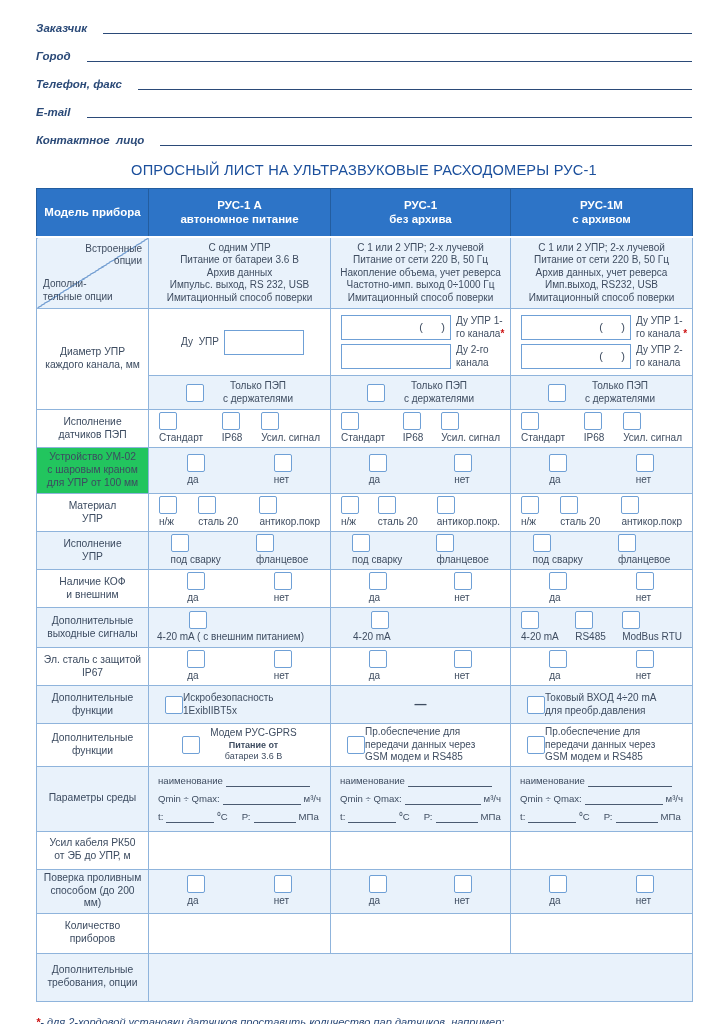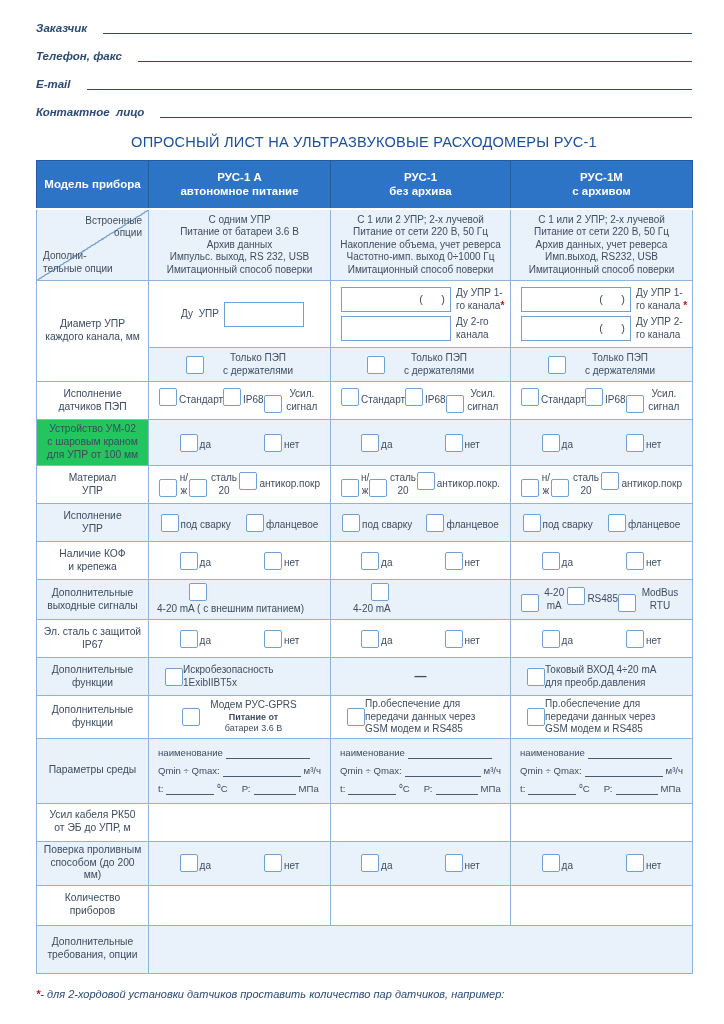--- a/index.html
+++ b/index.html
@@ -42,21 +42,21 @@
     background-color:#e9f2fb !important;
   }
   .corner .top { position:absolute; top:5px; right:6px; text-align:right; }
   .corner .bot { position:absolute; bottom:5px; left:6px; text-align:left; }
 
   
   .cb {
     width:18px; height:18px; border:1.5px solid #6fa0d6; border-radius:2px;
     background:#fff; display:inline-block; box-sizing:border-box; flex:none;
   }
-  .cbv { display:inline-flex; align-items:flex-end; gap:2px; }
+  .cbv { display:inline-flex; flex-direction:column; align-items:flex-start; gap:2px; }
   .grp2 { display:flex; justify-content:space-around; align-items:flex-start; }
   .grp3 { display:flex; justify-content:space-between; align-items:flex-start; padding:0 6px; }
 
   
   .pre { white-space:pre; }
   .dubox { width:80px; height:25px; border:1px solid #6fa0d6; background:#fff; display:inline-block; box-sizing:border-box; }
   .pbox {
     width:110px; height:25px; border:1px solid #6fa0d6; background:#fff;
     display:inline-flex; align-items:center; justify-content:flex-end;
     padding-right:5px; box-sizing:border-box; white-space:pre; font-size:11px; flex:none;
@@ -88,20 +88,24 @@
   .foot { margin-top:14px; font-style:italic; color:#2b4a78; font-size:11px; }
 </style>
 </head>
 <body>
 
 <div class="page">
 
   <div class="contact">
     <div class="crow">
       <span class="clabel">Заказчик</span>
+      <span class="cline"></span>
+    </div>
+    <div class="crow">
+      <span class="clabel">Город</span>
       <span class="cline"></span>
     </div>
     <div class="crow">
       <span class="clabel">Телефон, факс</span>
       <span class="cline"></span>
     </div>
     <div class="crow">
       <span class="clabel">E-mail</span>
       <span class="cline"></span>
     </div>
@@ -402,21 +406,21 @@
           <label class="cbv">
                 <span class="cb"></span>
                 <span>фланцевое</span>
               </label>
         </div>
           </td>
       </tr>
 
       <tr style="height:38px">
         <td class="ml label-cell">Наличие КОФ
-и крепежа</td>
+и внешним</td>
         <td>
             <div class="grp2">
           <label class="cbv">
                 <span class="cb"></span>
                 <span>да</span>
               </label>
           <label class="cbv">
                 <span class="cb"></span>
                 <span>нет</span>
               </label>

